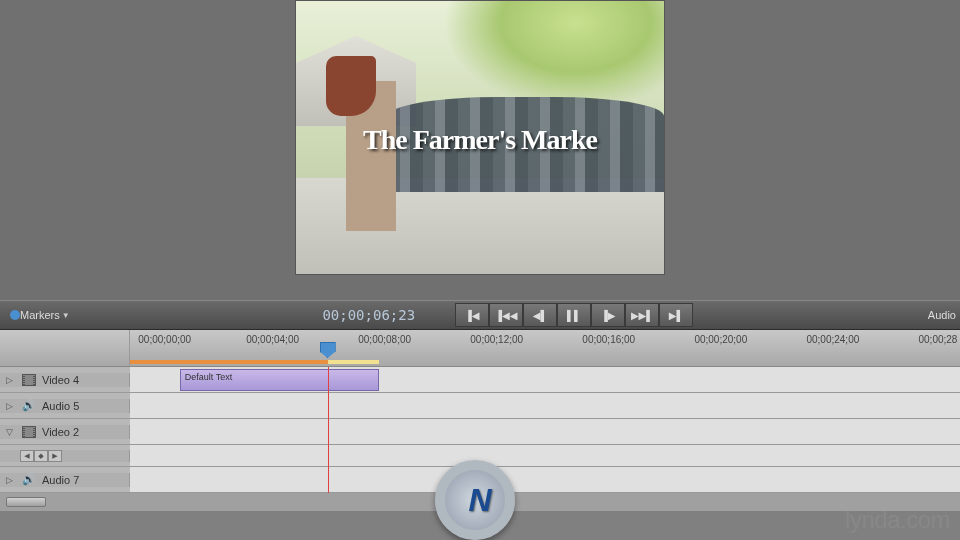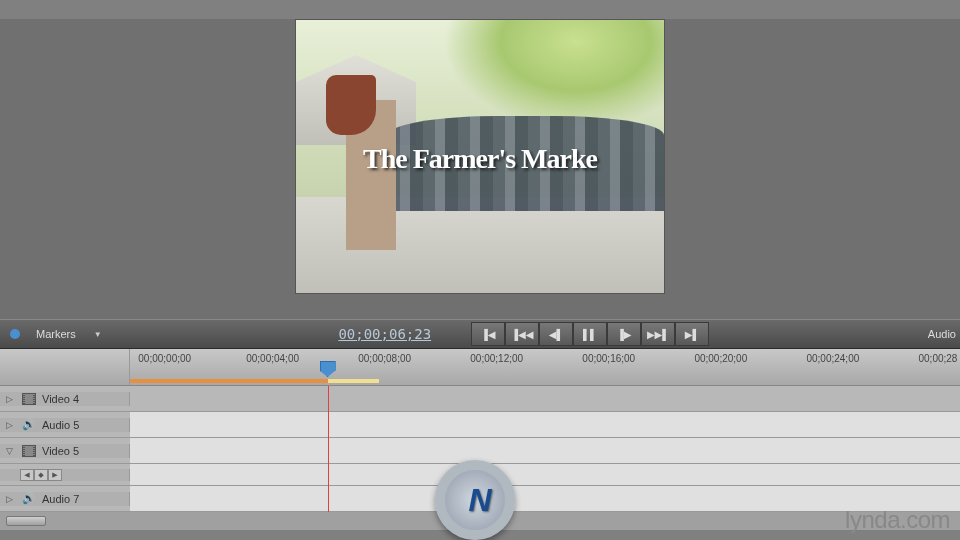--- a/index.html
+++ b/index.html
@@ -1,34 +1,34 @@
 <!DOCTYPE html>
 <html><head>
 <meta charset="utf-8">
 <style>
 * { margin: 0; padding: 0; box-sizing: border-box; font-family: Arial, sans-serif; }
 body { background: #808080; width: 960px; height: 540px; overflow: hidden; position: relative; }
 
-.preview-area { width: 100%; height: 300px; background: #707070; display: flex; justify-content: center; align-items: flex-start; padding-top: 0; margin-top: 19px; }
+.preview-area { width: 100%; height: 300px; background: #707070; display: flex; justify-content: center; align-items: flex-start; padding-top: 0; }
 .preview-monitor { width: 370px; height: 275px; background: #000; border: 1px solid #555; position: relative; overflow: hidden; }
 .preview-content { width: 100%; height: 100%; background: linear-gradient(180deg, #e8f0d8 0%, #d0dcb8 45%, #b8c0a0 100%); position: relative; }
 .preview-trees { position: absolute; top: 0; right: 0; width: 60%; height: 40%; background: radial-gradient(ellipse at 60% 20%, #c8e090 0%, #a8c870 40%, transparent 70%); }
 .preview-tent { position: absolute; left: 0; top: 35px; width: 120px; height: 90px; background: linear-gradient(180deg, #e0e0d8 0%, #c0c0b8 100%); clip-path: polygon(0 30%, 50% 0, 100% 30%, 100% 100%, 0 100%); }
 .preview-ground { position: absolute; bottom: 0; left: 0; width: 100%; height: 35%; background: linear-gradient(180deg, #d8d8d0 0%, #c0c0b8 100%); }
 .preview-crowd { position: absolute; bottom: 30%; left: 25%; width: 75%; height: 35%; background: repeating-linear-gradient(90deg, #4a5560 0, #4a5560 12px, #6a7480 12px, #6a7480 22px, #3a4550 22px, #3a4550 35px); opacity: 0.85; border-radius: 40% 40% 0 0 / 20% 20% 0 0; }
 .preview-person { position: absolute; left: 30px; top: 0; width: 90px; height: 230px; }
 .person-legs { position: absolute; bottom: 0; left: 20px; width: 50px; height: 150px; background: #b8a088; }
 .person-bag { position: absolute; top: 55px; left: 0; width: 50px; height: 60px; background: #8a4530; border-radius: 10px 5px 25px 15px; }
 .title-text { position: absolute; top: 45%; left: 50%; transform: translateX(-50%); color: #fff; font-size: 28px; font-family: 'Times New Roman', serif; font-weight: bold; text-shadow: 2px 2px 3px rgba(0,0,0,0.7); letter-spacing: -1px; white-space: nowrap; }
 
 .control-bar { width: 100%; height: 30px; background: linear-gradient(180deg, #6a6a6a 0%, #4a4a4a 100%); display: flex; align-items: center; border-top: 1px solid #888; border-bottom: 1px solid #2a2a2a; }
-.markers-btn { display: flex; align-items: center; gap: 16px; padding: 0 10px; color: #ddd; font-size: 11px; }
+.markers-btn { display: flex; align-items: center; gap: 0; padding: 0 10px; color: #ddd; font-size: 11px; }
 .marker-dot { width: 10px; height: 10px; background: #4a90d0; border-radius: 50%; }
 .chevron { font-size: 8px; color: #ccc; margin-left: 2px; }
-.timecode { margin-left: auto; margin-right: 32px; color: #b8c8d8; font-size: 14px; font-family: monospace; padding: 2px 8px; text-decoration: underline; }
+.timecode { margin-left: auto; margin-right: 32px; color: #b8c8d8; font-size: 14px; font-family: monospace; padding: 2px 8px; }
 .transport { display: flex; gap: 0; margin-right: auto; }
 .tbtn { width: 34px; height: 24px; background: linear-gradient(180deg, #787878 0%, #585858 100%); border: 1px solid #3a3a3a; display: flex; align-items: center; justify-content: center; color: #ddd; font-size: 10px; cursor: pointer; }
 .render-txt { color: #ddd; font-size: 11px; padding-right: 4px; }
 
 .ruler { width: 100%; height: 37px; background: linear-gradient(180deg, #c8c8c8 0%, #a8a8a8 100%); position: relative; display: flex; border-bottom: 1px solid #888; }
 .ruler-left { width: 130px; flex-shrink: 0; border-right: 1px solid #999; }
 .ruler-ticks { flex: 1; position: relative; font-size: 10px; color: #444; }
 .tick { position: absolute; top: 4px; }
 .orange-bar { position: absolute; left: 0; bottom: 2px; height: 4px; background: #e89040; }
 .pale-bar { position: absolute; bottom: 2px; height: 4px; background: #f0e090; }
@@ -130,36 +130,41 @@
 
 <div class="timeline-area">
   <div class="track-row">
     <div class="track-header">
       <span class="expand-icon">▷</span>
       <span class="track-icon">
           <span class="filmstrip"></span>
         </span>
       <span>Video 4</span>
     </div>
+    <div class="track-content">
+      <div class="clip" style="left:6%;width:24%">
+        <span>Default Text</span>
+      </div>
+    </div>
   </div>
   <div class="track-row">
     <div class="track-header">
       <span class="expand-icon">▷</span>
       <span class="track-icon speaker">🔊</span>
       <span>Audio 5</span>
     </div>
     <div class="track-content"></div>
   </div>
   <div class="track-row">
     <div class="track-header">
       <span class="expand-icon">▽</span>
       <span class="track-icon">
           <span class="filmstrip"></span>
         </span>
-      <span>Video 5</span>
+      <span>Video 2</span>
     </div>
     <div class="track-content"></div>
   </div>
   <div class="track-row" style="height:22px">
     <div class="track-header" style="padding-left:20px">
       <div class="nav-arrows">
         <div class="nav-btn">◀</div>
         <div class="nav-btn">◆</div>
         <div class="nav-btn">▶</div>
       </div>

